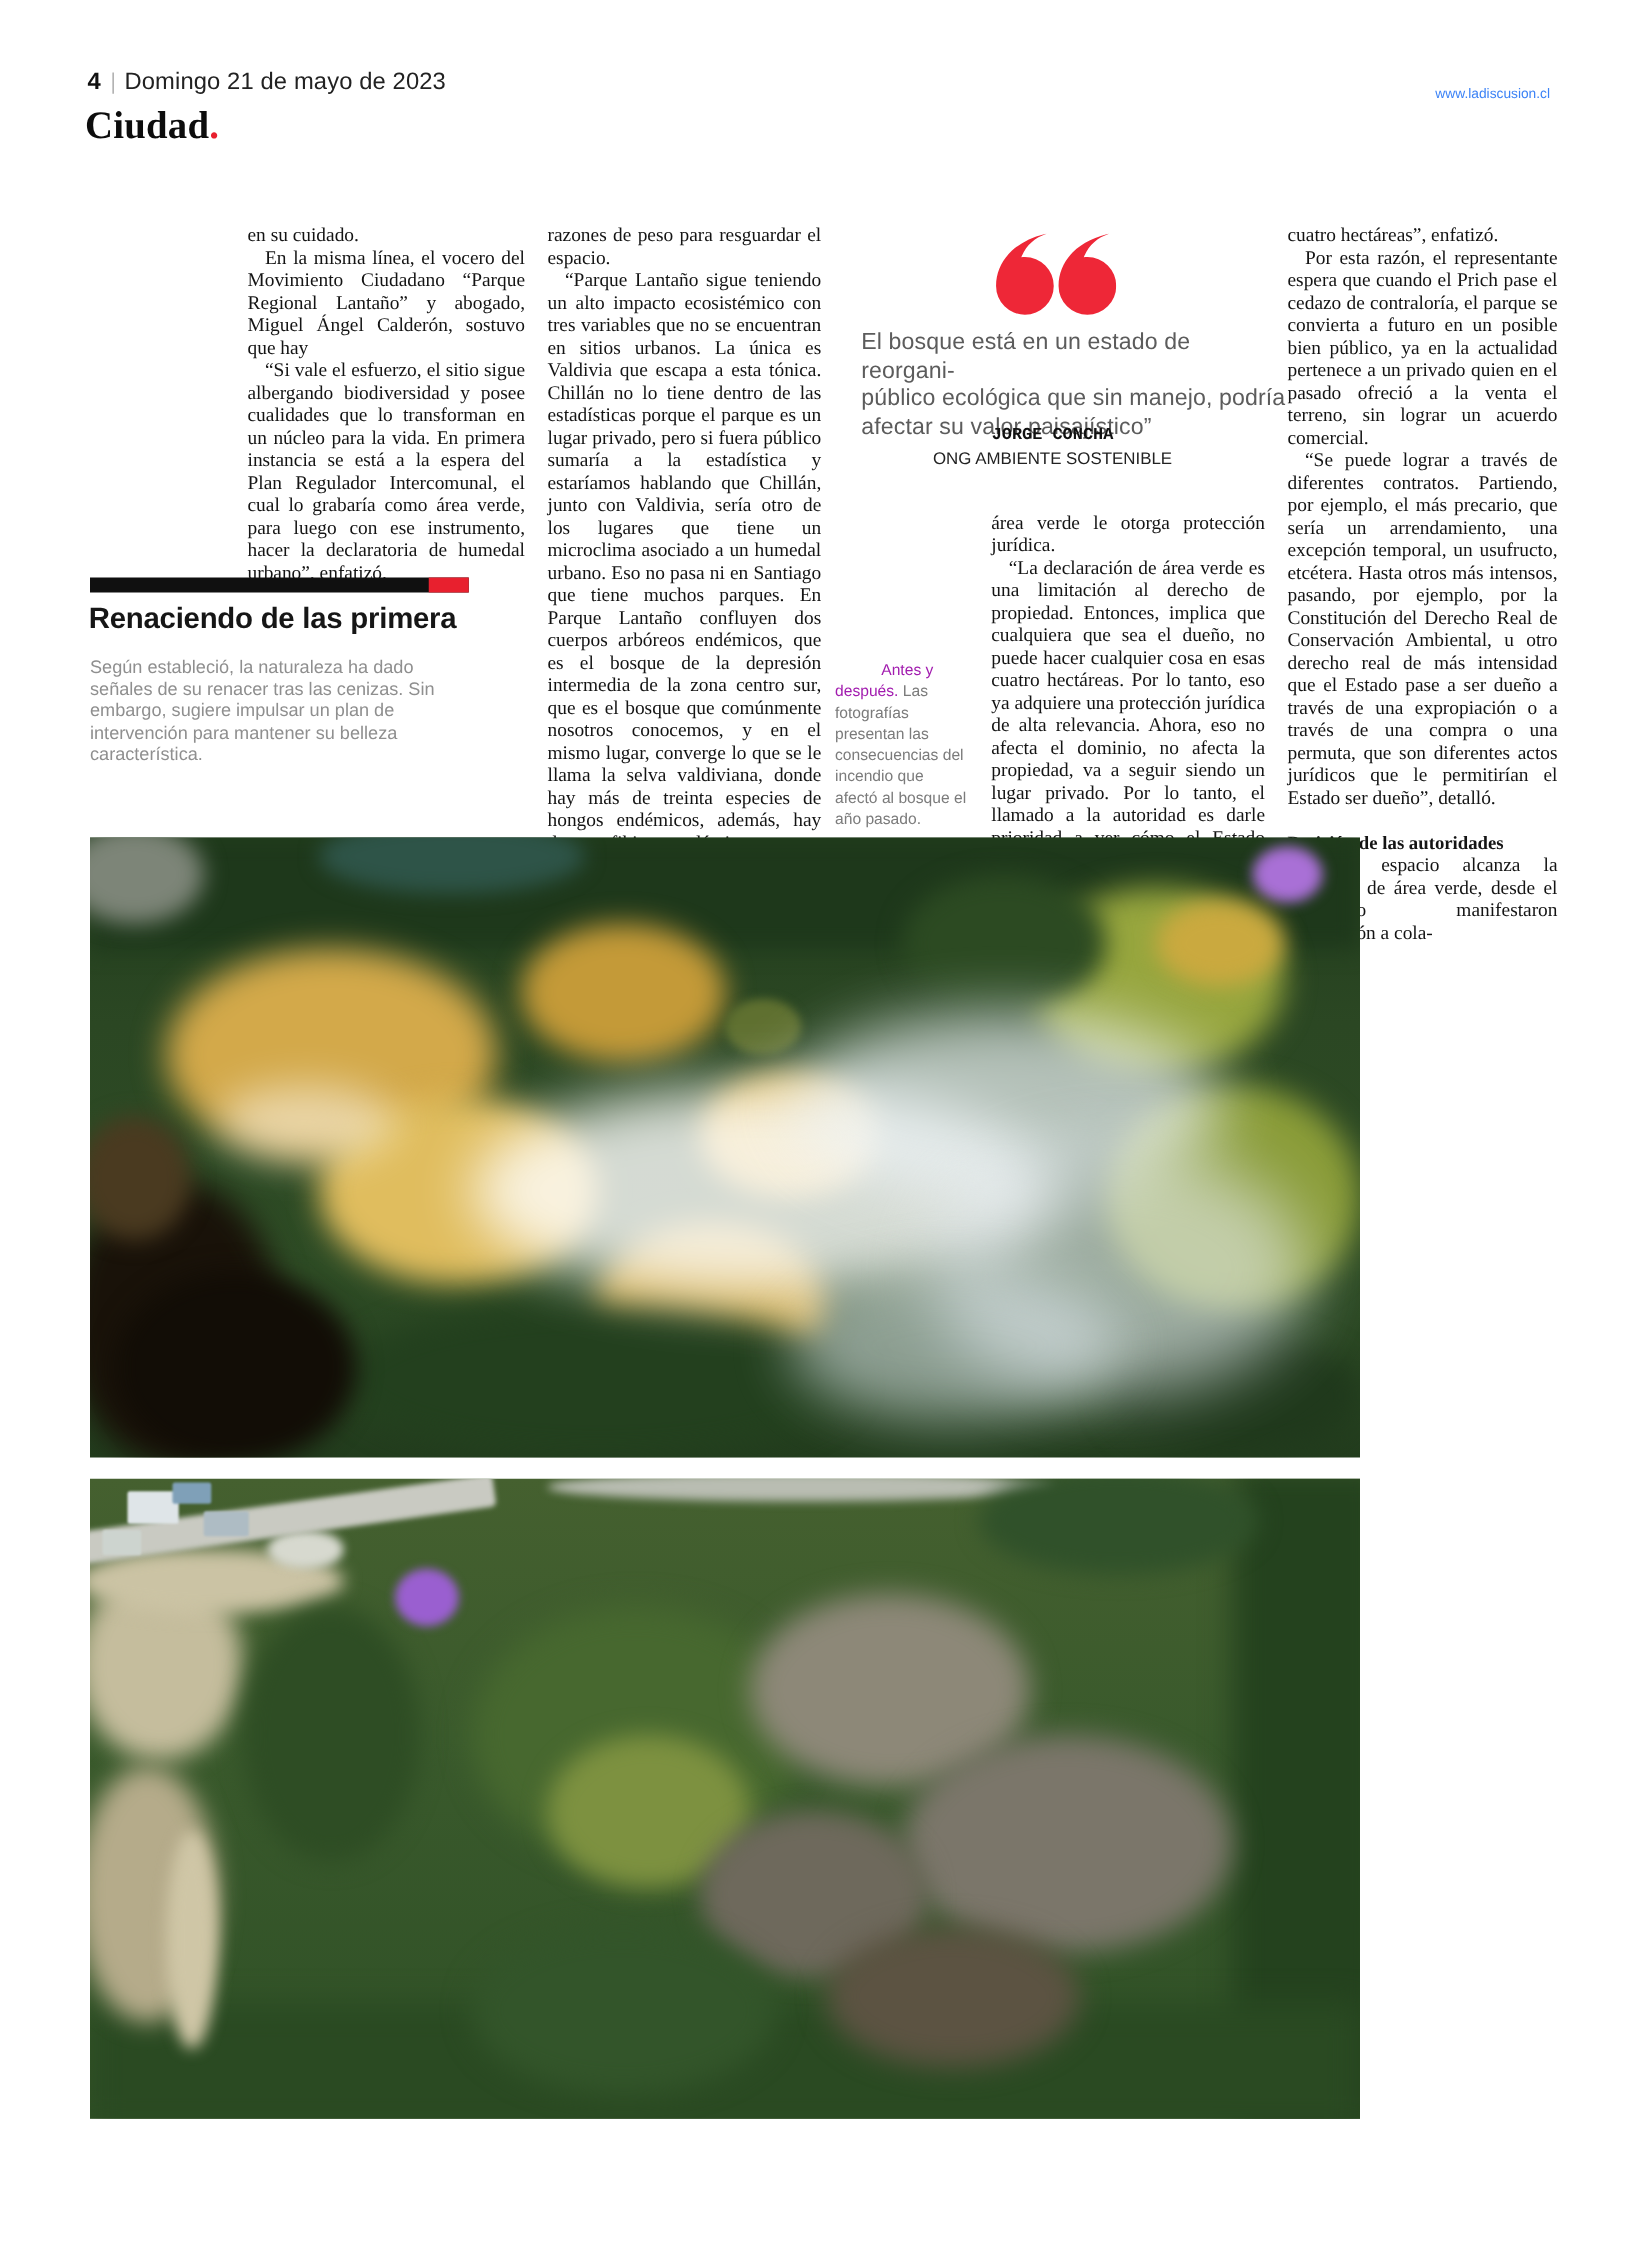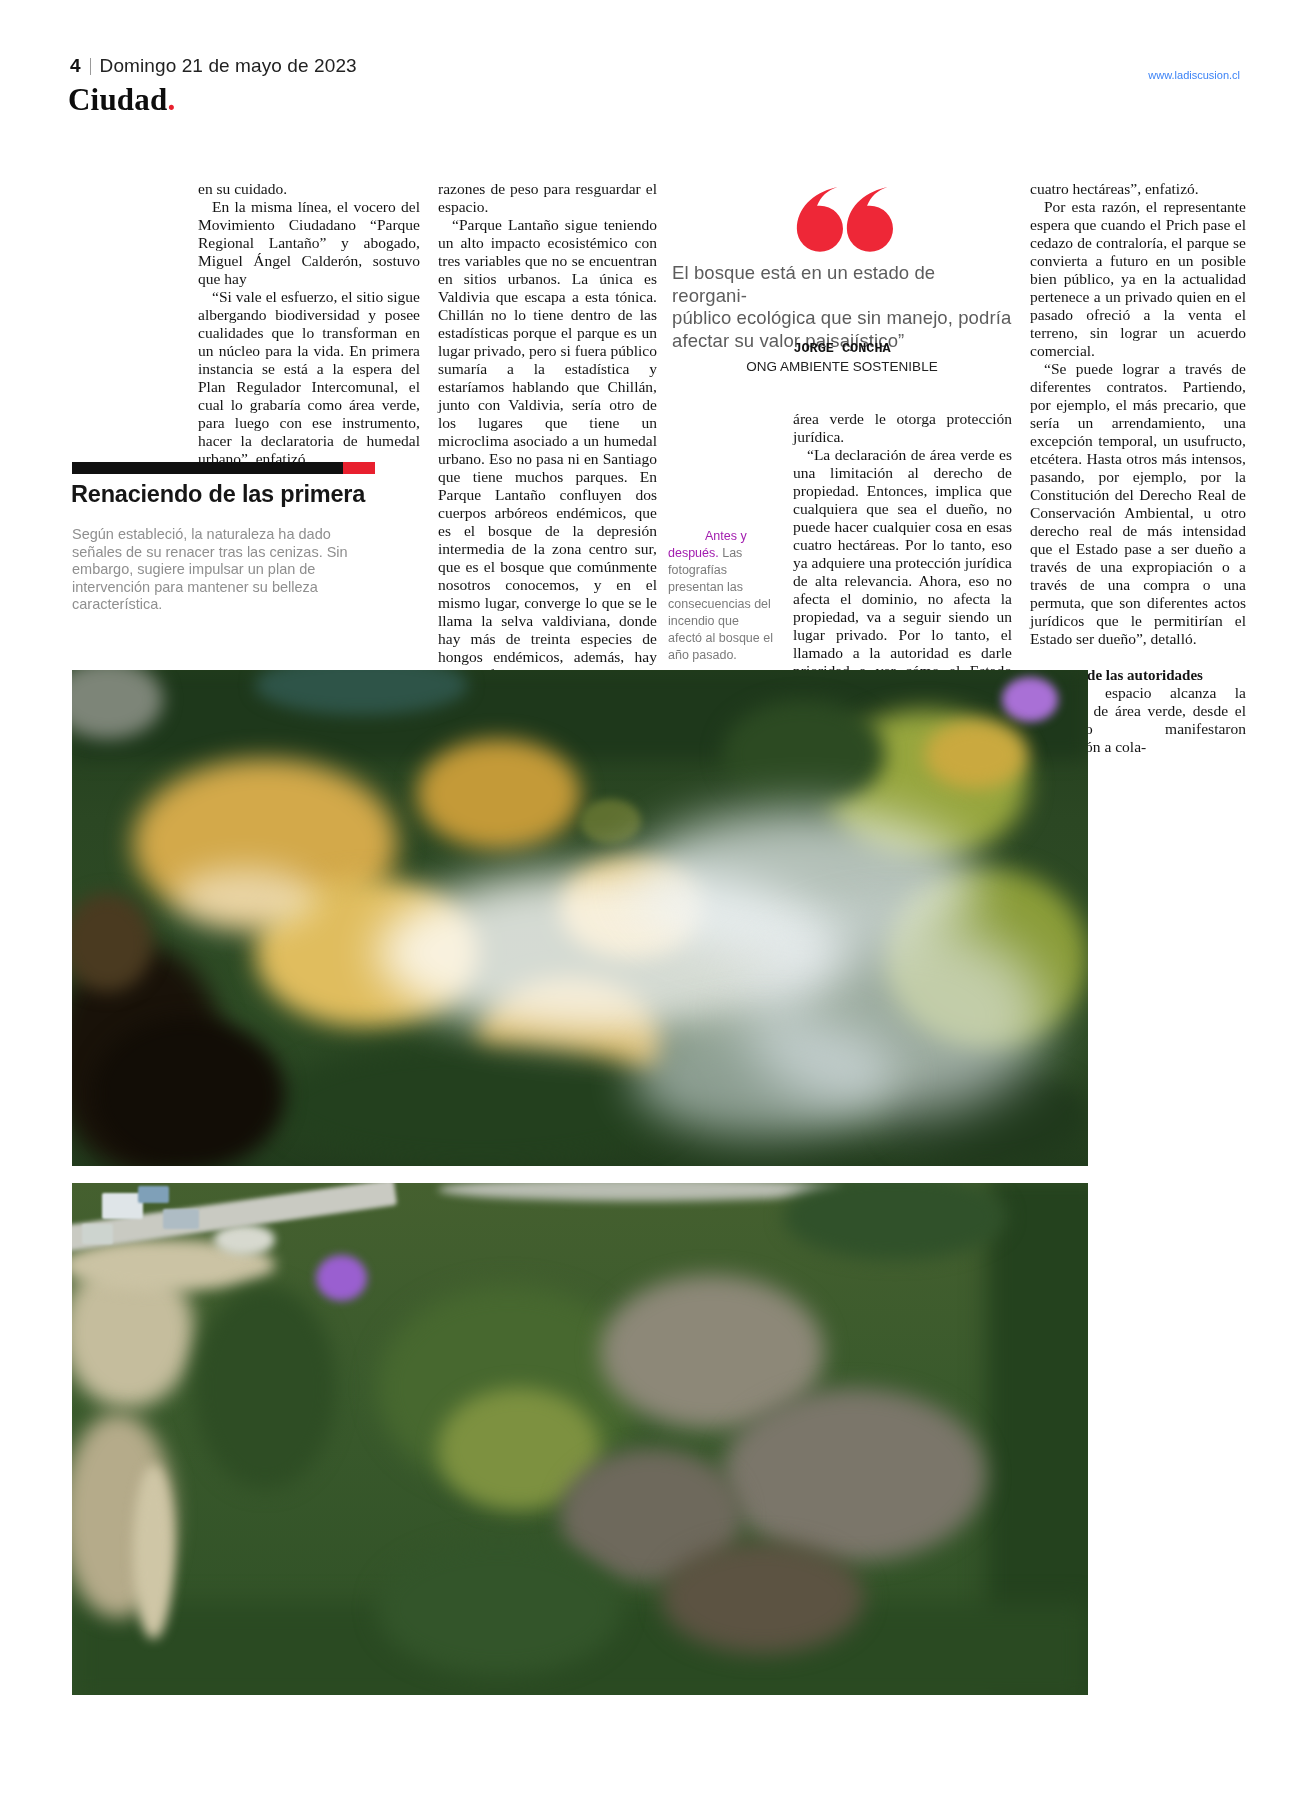--- a/index.html
+++ b/index.html
@@ -25,21 +25,21 @@
   #col1{left:198px;top:180px;width:222px;}
   #col2{left:438px;top:180px;width:219px;}
   #col4{left:793px;top:410px;width:219px;}
   #col5{left:1030px;top:180px;width:216px;}
   .subhead{font-weight:bold;margin-top:18px !important;text-indent:0 !important;
            font-size:15px;}
 
   
   #quote{position:absolute;left:672px;top:178px;width:340px;}
   .qmarks{position:absolute;left:121px;top:5px;width:100px;height:78px;}
-  .qtext{position:absolute;left:0;top:84px;width:340px;
+  .qtext{position:absolute;left:17px;top:84px;width:340px;
          font-family:"Liberation Sans",sans-serif;font-size:18.5px;line-height:22.5px;
          color:#5c5c5c;letter-spacing:.1px;}
   .qauthor{position:absolute;left:0;top:163px;width:340px;text-align:center;
            font-family:Liberation Mono, monospace;font-weight:bold;font-size:13.5px;color:#111;}
   .qorg{position:absolute;left:0;top:181px;width:340px;text-align:center;
         font-family:"Liberation Sans",sans-serif;font-size:13.5px;color:#222;}
 
   
   #caption{position:absolute;left:668px;top:528px;width:106px;
            font-family:"Liberation Sans",sans-serif;font-size:12.5px;line-height:17px;

